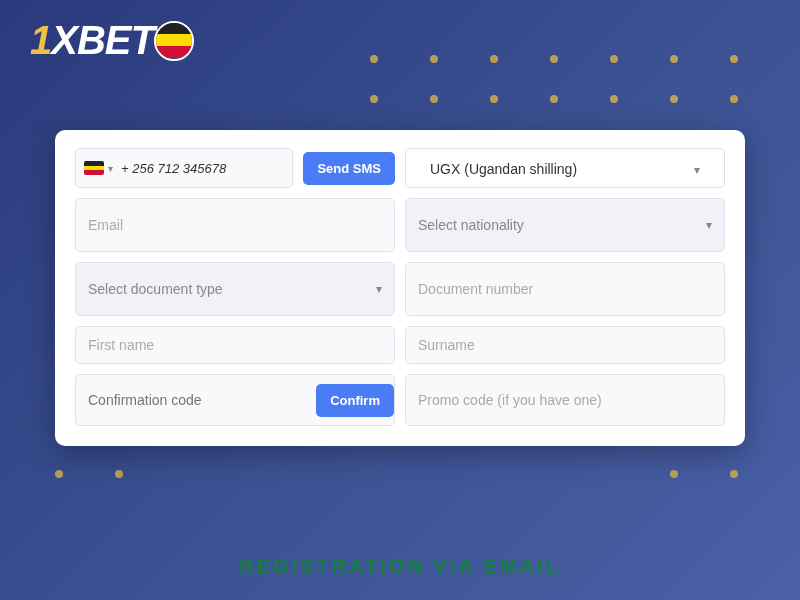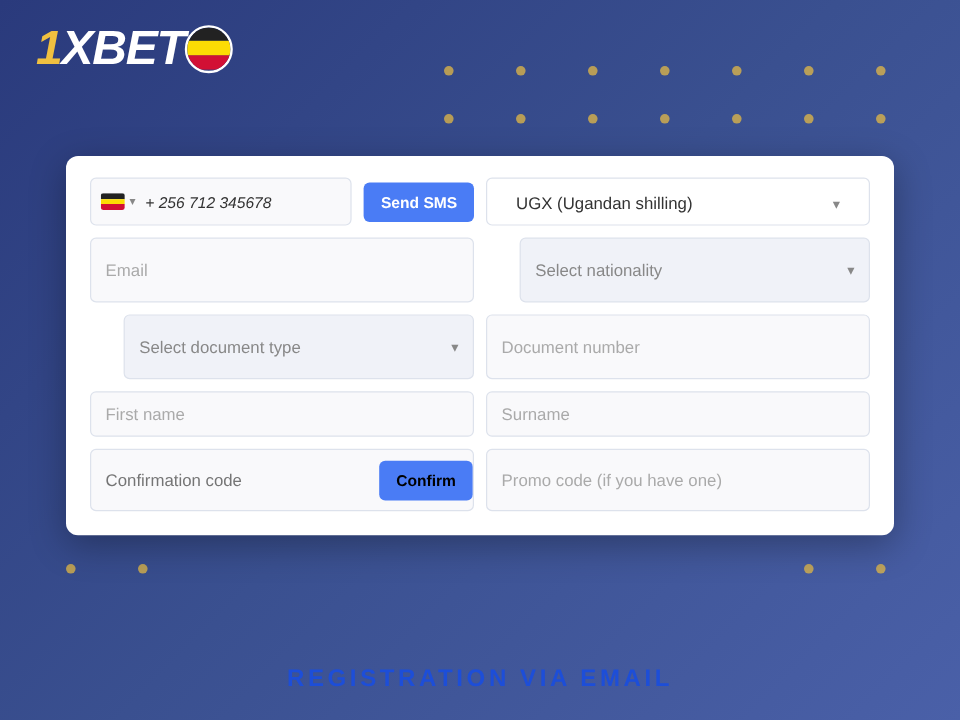--- a/index.html
+++ b/index.html
@@ -167,31 +167,30 @@
       display: flex;
       align-items: center;
       justify-content: space-between;
       border: 1px solid #dde2ec;
       border-radius: 5px;
       background: #f0f2f8;
       padding: 18px 12px;
       font-size: 14px;
       color: #888;
       cursor: pointer;
-      margin-left: 28px;
     }
 
     .chevron-icon {
       font-size: 12px;
       color: #888;
     }
 
     .confirm-btn {
       background: #4a7cf5;
-      color: #000000;
+      color: #ffffff;
       border: none;
       border-radius: 5px;
       padding: 9px 14px;
       font-size: 13px;
       font-weight: bold;
       cursor: pointer;
       white-space: nowrap;
     }
 
     .confirmation-row {
@@ -214,21 +213,21 @@
       outline: none;
     }
 
     
     .bottom-title {
       position: absolute;
       bottom: 22px;
       left: 0;
       right: 0;
       text-align: center;
-      color: #1d4ed8;
+      color: #15803d;
       font-size: 20px;
       font-weight: 900;
       letter-spacing: 3px;
       text-transform: uppercase;
     }
   </style>
 </head>
 <body>
 
 <div class="dots-container" id="dots-container">

